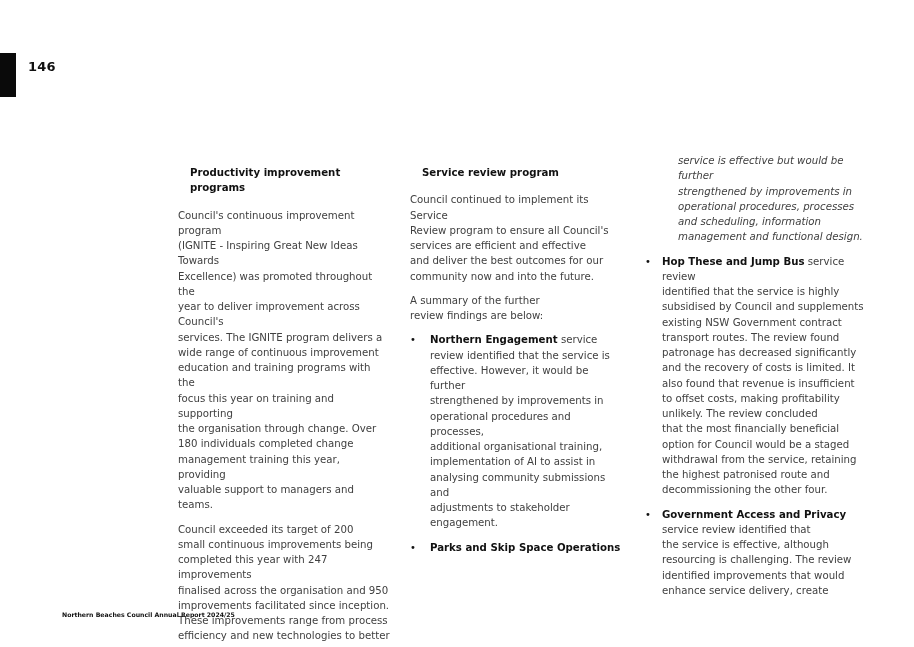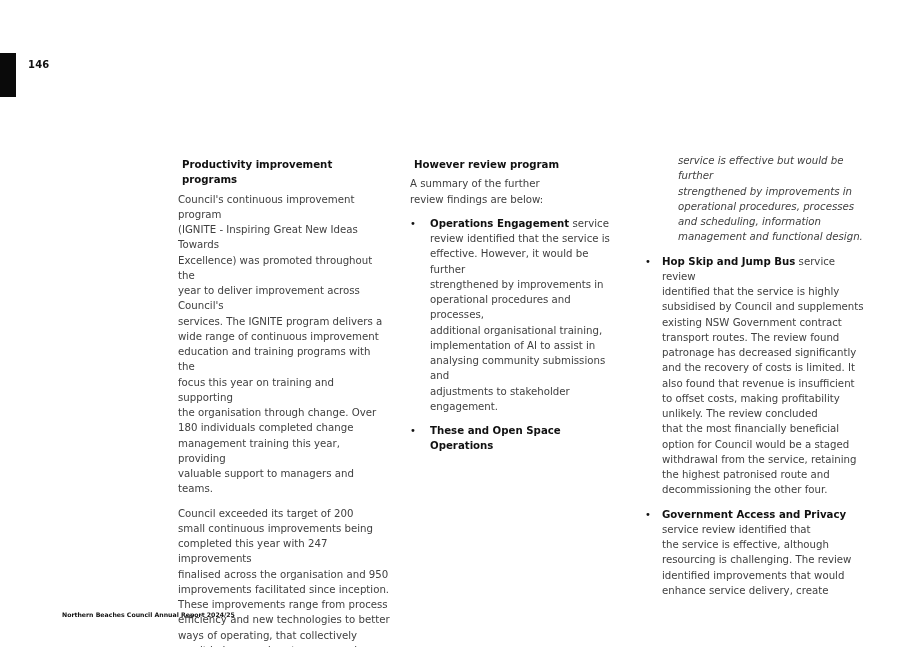--- a/index.html
+++ b/index.html
@@ -1,25 +1,25 @@
 <!DOCTYPE html>
 <html><head>
 <meta charset="utf-8">
 <style>
   html, body { margin:0; padding:0; background:#ffffff; }
   body { width:914px; height:647px; position:relative; overflow:hidden;
          font-family:"DejaVu Sans", sans-serif; color:#3c3c3c; }
   .page-tab { position:absolute; left:0; top:53px; width:16px; height:44px; background:#0a0a0a; }
-  .page-num { position:absolute; left:28px; top:59px; font-size:10px; font-weight:bold; color:#111; letter-spacing:0.2px; }
+  .page-num { position:absolute; left:28px; top:59px; font-size:13px; font-weight:bold; color:#111; letter-spacing:0.2px; }
   .col { position:absolute; top:153px; font-size:10.2px; line-height:15.25px; color:#404040; }
   .col1 { left:178px; width:212px; }
   .col2 { left:410px; width:215px; }
   .col3 { left:662px; width:210px; }
   .col p { margin:0 0 9px 0; white-space:pre-line; }
-  .col h3 { margin:4px; font-size:10.2px; line-height:15.25px; font-weight:bold; color:#111; }
+  .col h3 { margin:12px; font-size:10.2px; line-height:15.25px; font-weight:bold; color:#111; }
   .col ul { list-style:none; margin:0; padding:0; }
   .col li { position:relative; padding-left:20px; margin-bottom:9px; white-space:pre-line; }
   .col li .bullet { position:absolute; left:0; top:0; color:#111; font-size:10px; }
   .col li b { color:#111; font-weight:bold; }
   .col3 ul li { padding-left:0; }
   .col3 ul li .bullet { left:-17px; }
   .col3 .cont { margin:0 0 9px 16px; white-space:pre-line;font-style:italic; }
   .footer { position:absolute; left:62px; top:611px; font-size:6.2px; font-weight:bold; color:#111; }
 </style>
 </head>
@@ -48,45 +48,50 @@
 finalised across the organisation and 950
 improvements facilitated since inception.
 These improvements range from process
 efficiency and new technologies to better
 ways of operating, that collectively
 result in improved customer experiences
 and enhanced service delivery.</p>
 </div>
 
 <div class="col col2">
-  <h3>However review program</h3>
+  <h3>Service review program</h3>
+  <p>Council continued to implement its Service
+Review program to ensure all Council's
+services are efficient and effective
+and deliver the best outcomes for our
+community now and into the future.</p>
   <p>A summary of the further
 review findings are below:</p>
   <ul>
-    <li><span class="bullet">•</span><b>Operations Engagement</b><span> service
+    <li><span class="bullet">•</span><b>Northern Engagement</b><span> service
 review identified that the service is
 effective. However, it would be further
 strengthened by improvements in
 operational procedures and processes,
 additional organisational training,
 implementation of AI to assist in
 analysing community submissions and
 adjustments to stakeholder engagement.</span></li>
-    <li><span class="bullet">•</span><b>These and Open Space Operations</b></li>
+    <li><span class="bullet">•</span><b>Parks and Skip Space Operations</b></li>
   </ul>
 </div>
 
 <div class="col col3">
   <div class="cont">service is effective but would be further
 strengthened by improvements in
 operational procedures, processes
 and scheduling, information
 management and functional design.</div>
   <ul>
-    <li><span class="bullet">•</span><b>Hop Skip and Jump Bus</b><span> service review
+    <li><span class="bullet">•</span><b>Hop These and Jump Bus</b><span> service review
 identified that the service is highly
 subsidised by Council and supplements
 existing NSW Government contract
 transport routes. The review found
 patronage has decreased significantly
 and the recovery of costs is limited. It
 also found that revenue is insufficient
 to offset costs, making profitability
 unlikely. The review concluded
 that the most financially beneficial

